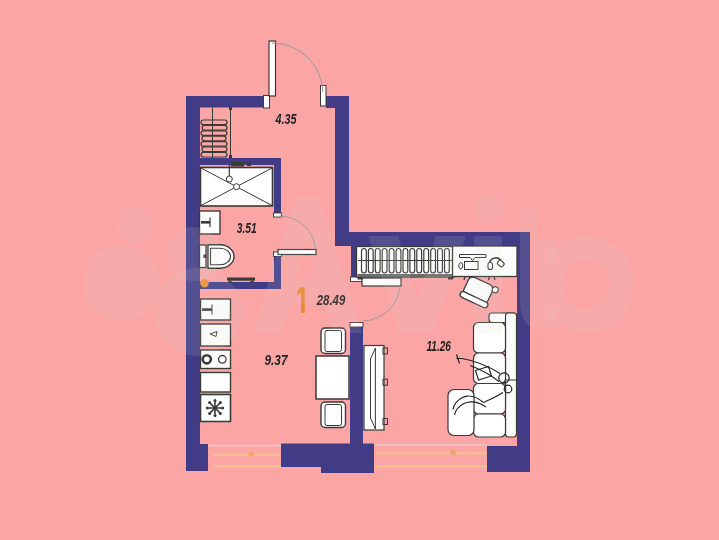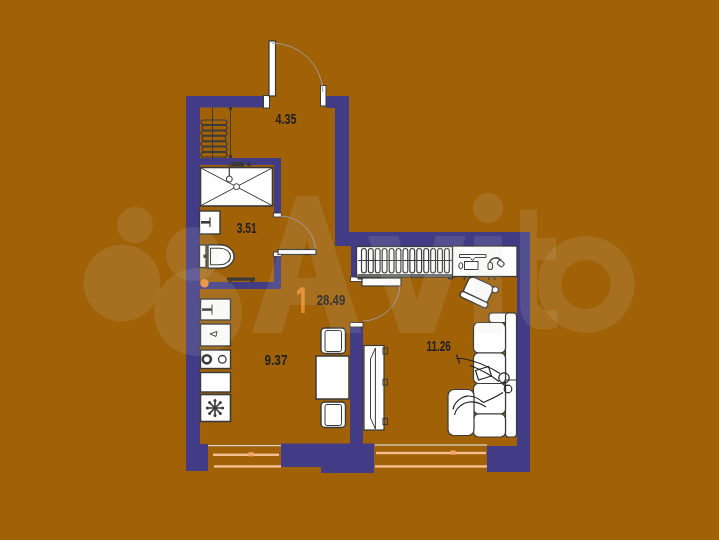--- a/index.html
+++ b/index.html
@@ -1,16 +1,16 @@
 <!DOCTYPE html>
 <html><head>
 <meta charset="utf-8">
 <style>
   html,body{margin:0;padding:0;background:#fcfcfc;}
-  #stage{position:relative;width:719px;height:540px;overflow:hidden;background:#a16207;}
+  #stage{position:relative;width:719px;height:540px;overflow:hidden;background:#fca5a5;font-style:italic;}
   svg{display:block;}
   text{font-family:"Liberation Sans",sans-serif;font-weight:bold;}
 </style>
 </head>
 <body>
 
 <div id="stage">
 <svg width="719" height="540" viewBox="0 0 719 540">
 <defs></defs>
 

